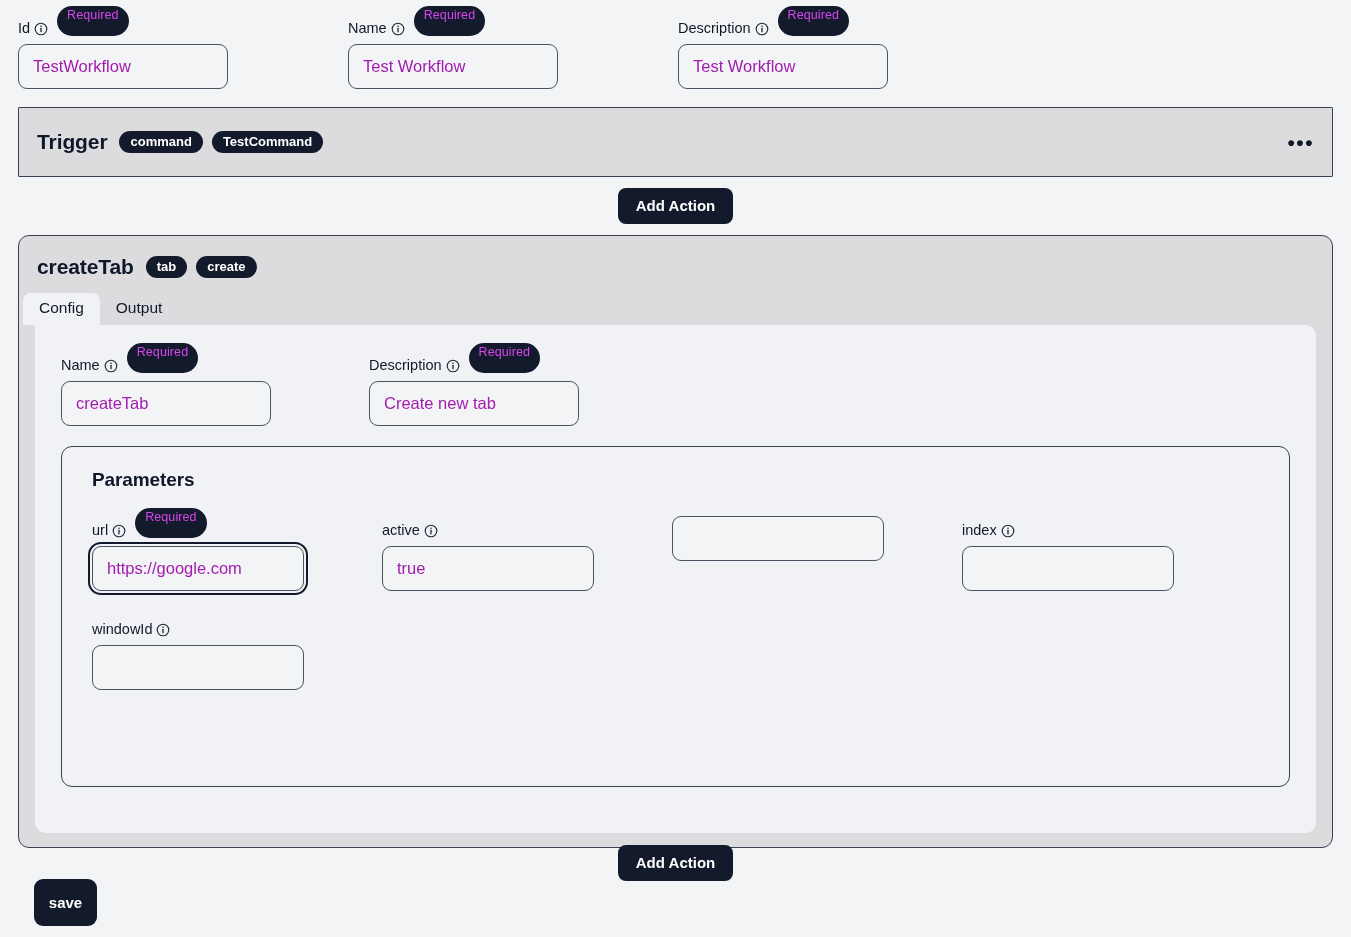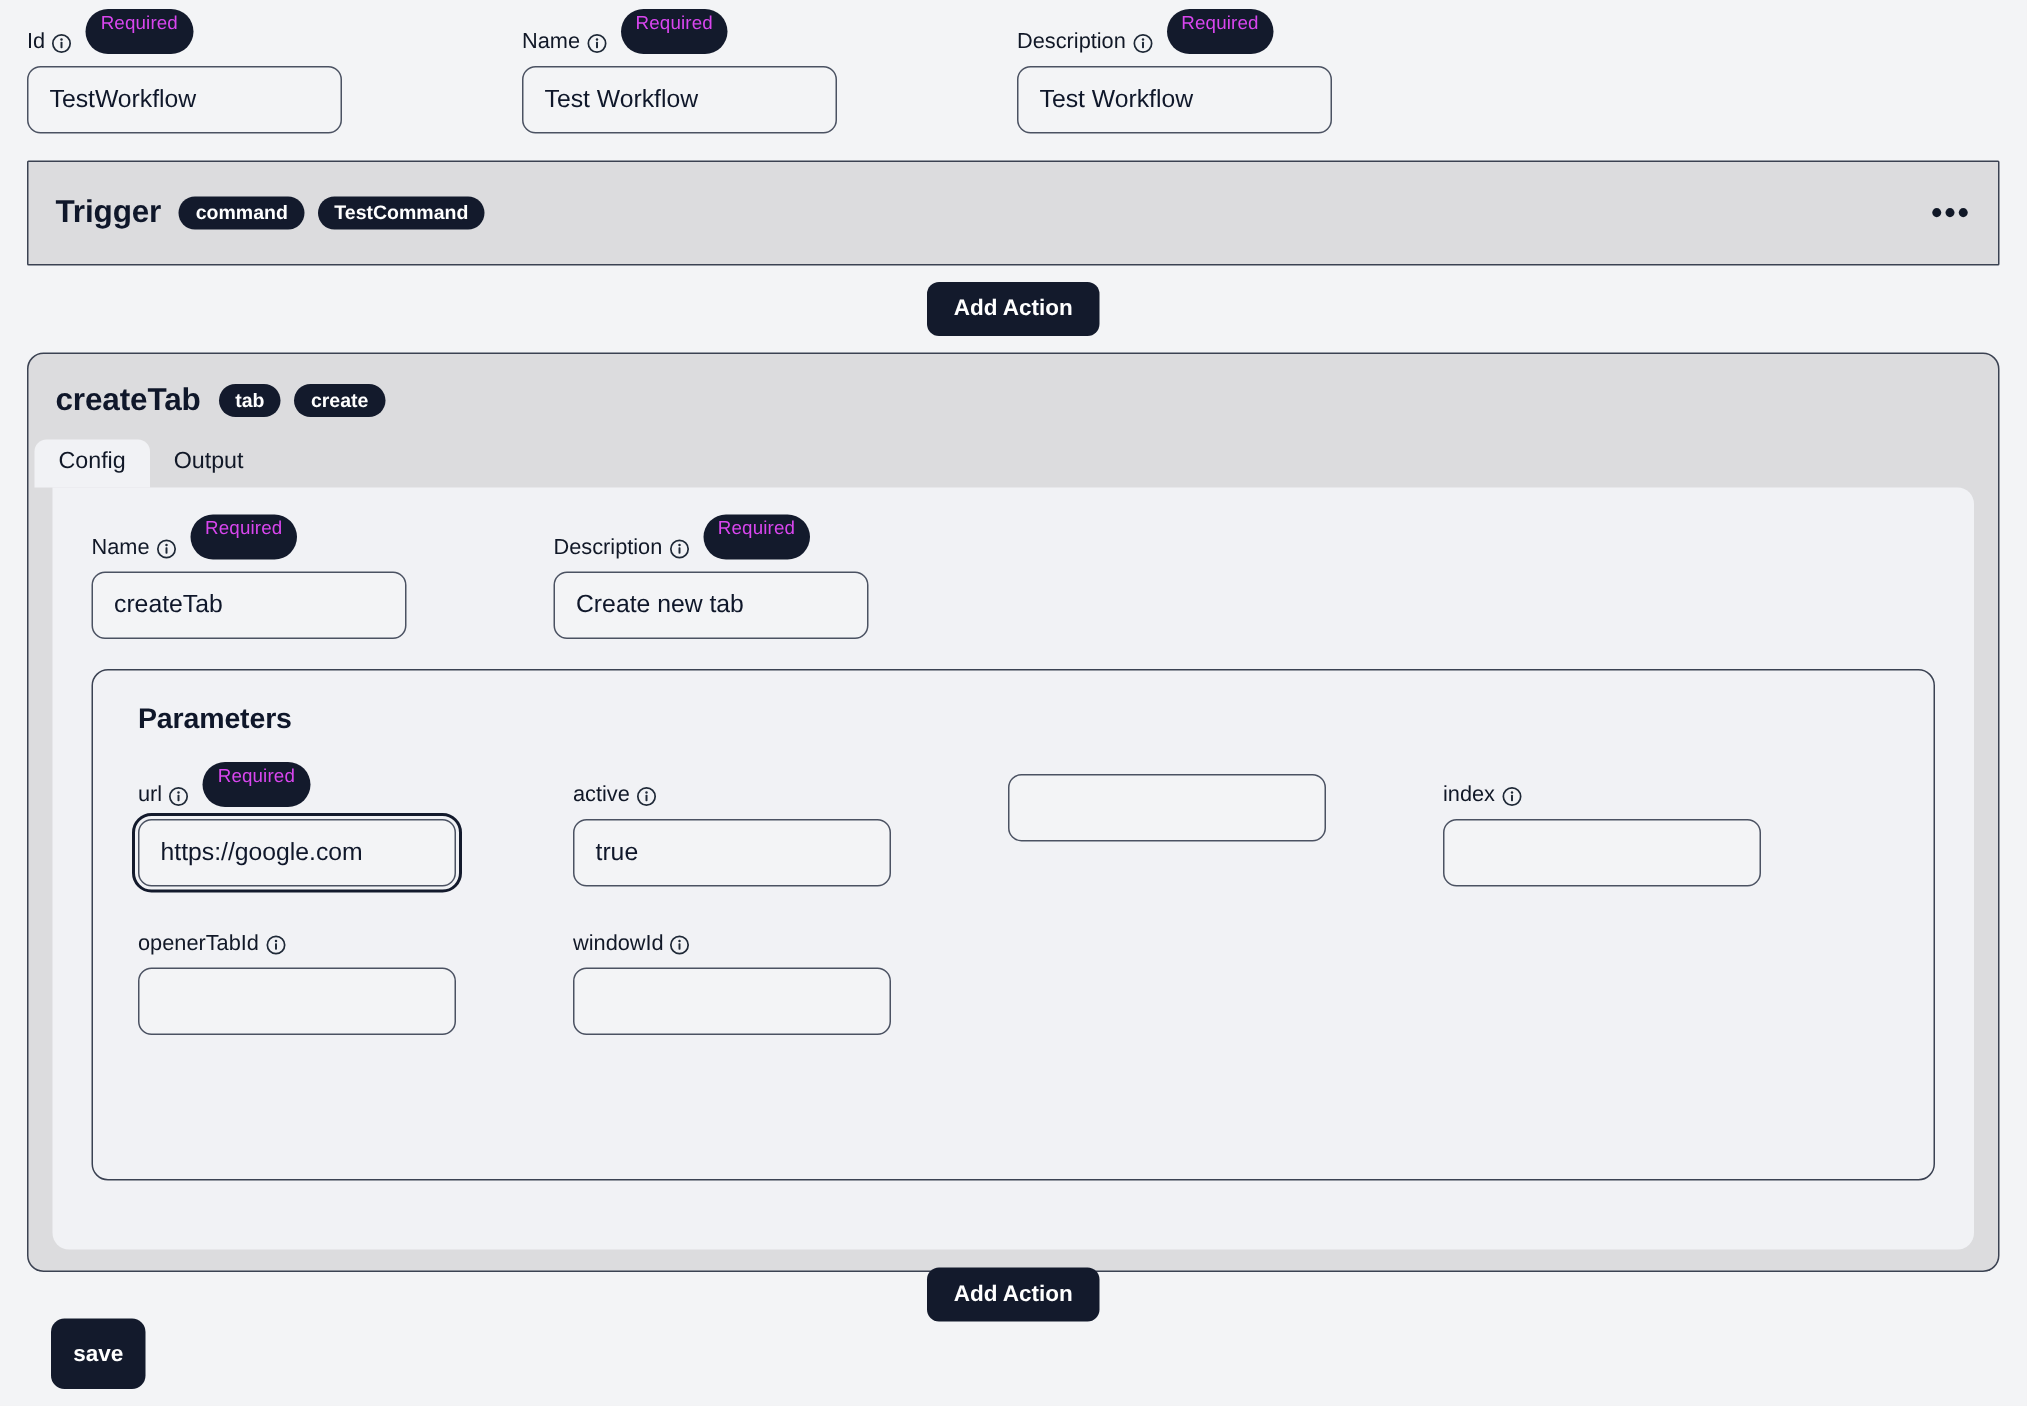--- a/index.html
+++ b/index.html
@@ -46,21 +46,21 @@
   }
 
   .text-input {
     display: flex; align-items: center;
     height: 45px;
     border: 1.6px solid #4b5262;
     border-radius: 9px;
     background: #f3f4f6;
     padding: 0 14px;
     font-size: 16.5px;
-    color: #0f172a;
+    color: #a21caf;
     width: 100%;
   }
   .text-input.focused {
     outline: 2.5px solid #131a2c;
     outline-offset: 2px;
   }
 
   
   .meta-row { display: flex; gap: 0; }
   .meta-col { width: 332px; margin-right: 0; }
@@ -379,35 +379,20 @@
                     <circle cx="8" cy="4.9" r="0.95" fill="#1f2937"></circle>
                     <rect x="7.25" y="6.6" width="1.5" height="5" rx="0.6" fill="#1f2937"></rect>
                   </svg>
               </span>
             </div>
             <div class="text-input">
               <span></span>
             </div>
           </div>
 
-          <div class="param-cell">
-            <div class="field-label">
-              <span>openerTabId</span>
-              <span class="info-icon">
-                <svg viewBox="0 0 16 16">
-                    <circle cx="8" cy="8" r="6.6" fill="none" stroke="#1f2937" stroke-width="1.3"></circle>
-                    <circle cx="8" cy="4.9" r="0.95" fill="#1f2937"></circle>
-                    <rect x="7.25" y="6.6" width="1.5" height="5" rx="0.6" fill="#1f2937"></rect>
-                  </svg>
-              </span>
-            </div>
-            <div class="text-input">
-              <span></span>
-            </div>
-          </div>
 
           <div class="param-cell">
             <div class="field-label">
               <span>windowId</span>
               <span class="info-icon">
                 <svg viewBox="0 0 16 16">
                     <circle cx="8" cy="8" r="6.6" fill="none" stroke="#1f2937" stroke-width="1.3"></circle>
                     <circle cx="8" cy="4.9" r="0.95" fill="#1f2937"></circle>
                     <rect x="7.25" y="6.6" width="1.5" height="5" rx="0.6" fill="#1f2937"></rect>
                   </svg>

